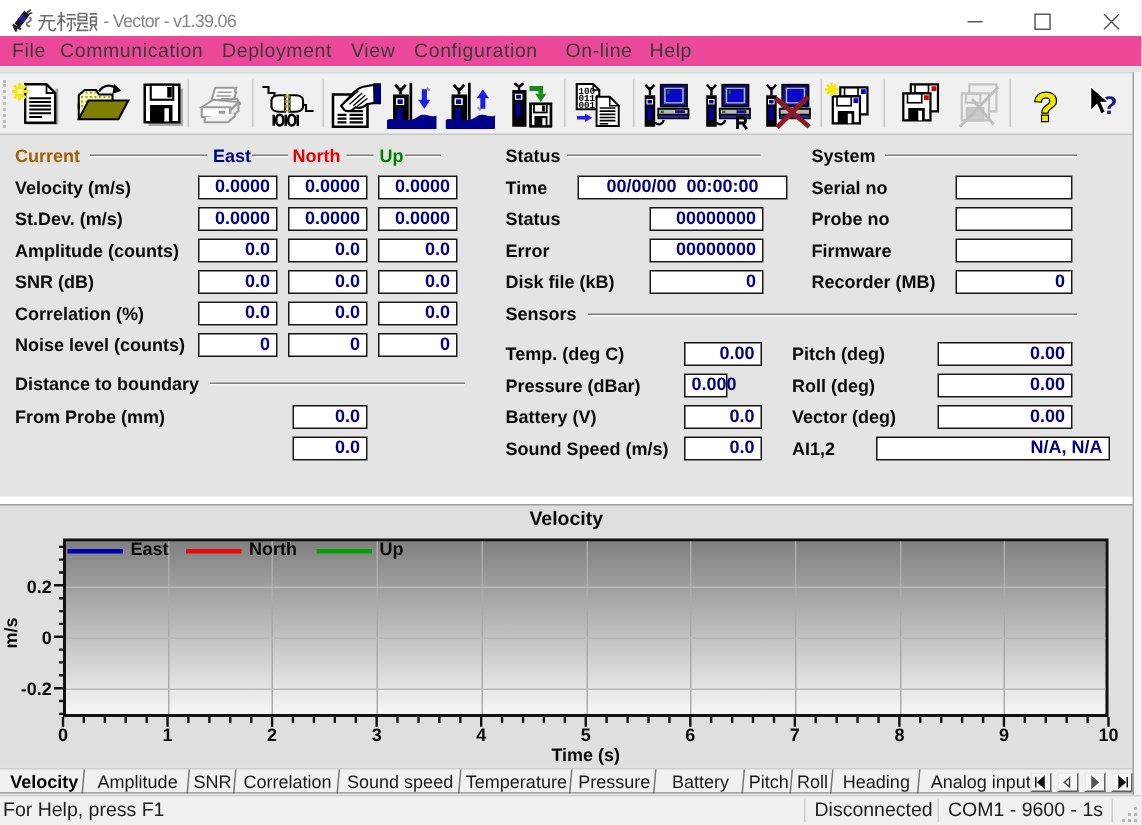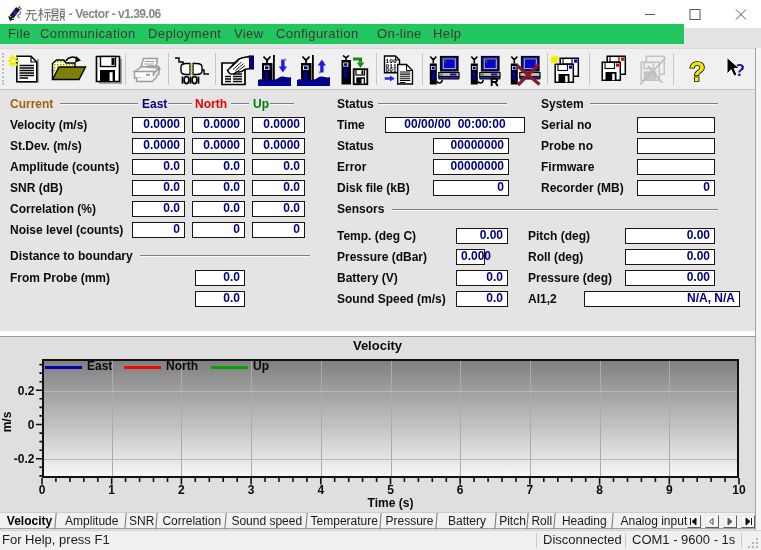--- a/index.html
+++ b/index.html
@@ -2,24 +2,24 @@
 <html><head>
 <meta charset="utf-8">
 <style>
 * { margin:0; padding:0; box-sizing:border-box; }
 html,body { width:761px; height:550px; overflow:hidden; }
 body { font-family:"Liberation Sans", sans-serif; position:relative; background:#e4e4e4; }
 #win { position:absolute; left:0; top:0; width:761px; height:550px; }
 .abs { position:absolute; }
 
 #titlebar { position:absolute; left:0; top:0; width:761px; height:28px; background:#ffffff; }
-#title-text { position:absolute; top:7px; font-size:12px; letter-spacing:-0.5px; color:#868686; white-space:pre;font-weight:bold; }
+#title-text { position:absolute; top:7px; font-size:12px; letter-spacing:-0.5px; color:#868686; white-space:pre; }
 .winbtn { position:absolute; top:0; width:46px; height:28px; color:#585858; }
 
-#menubar { position:absolute; left:0; top:24px; width:684px; height:20px; background:#22c55e; }
+#menubar { position:absolute; left:0; top:24px; width:761px; height:20px; background:#ec4899; }
 #menubar span { position:absolute; top:2px; font-size:13px; color:#3a3a3a; letter-spacing:0.4px; }
 
 #toolbar { position:absolute; left:0; top:48px; width:755px; height:42px; background:#f0f0f0; border-top:1px solid #dadada; border-bottom:1px solid #c6c6c6; }
 .tsep { position:absolute; top:4px; width:1px; height:32px; background:#c9c9c9; }
 .ticon { position:absolute; top:6px; }
 
 #panelbg { position:absolute; left:0; top:90px; width:755px; height:241px; background:#e4e4e4; }
 #panel { position:absolute; left:0; top:0; width:759px; height:550px; pointer-events:none; }
 .lbl { position:absolute; font-size:12px; font-weight:bold; color:#0a0a0a; white-space:pre; line-height:15px; }
 .hdr-line { position:absolute; height:2px; border-top:1px solid #7f7f7f; border-bottom:1px solid #f8f8f8; }
@@ -392,21 +392,21 @@
   <div class="lbl" style="left:337px;top:229px">Temp. (deg C)</div>
   <div class="lbl" style="left:337px;top:250px">Pressure (dBar)</div>
   <div class="lbl" style="left:337px;top:271px">Battery (V)</div>
   <div class="lbl" style="left:337px;top:292px">Sound Speed (m/s)</div>
   <div class="vb" style="left:456px;top:228px;width:52px">0.00</div>
   <div class="vb" style="left:456px;top:249px;width:29px">0.000</div>
   <div class="vb" style="left:456px;top:270px;width:52px">0.0</div>
   <div class="vb" style="left:456px;top:291px;width:52px">0.0</div>
   <div class="lbl" style="left:528px;top:229px">Pitch (deg)</div>
   <div class="lbl" style="left:528px;top:250px">Roll (deg)</div>
-  <div class="lbl" style="left:528px;top:271px">Pressure (deg)</div>
+  <div class="lbl" style="left:528px;top:271px">Vector (deg)</div>
   <div class="lbl" style="left:528px;top:292px">AI1,2</div>
   <div class="vb" style="left:625px;top:228px;width:90px">0.00</div>
   <div class="vb" style="left:625px;top:249px;width:90px">0.00</div>
   <div class="vb" style="left:625px;top:270px;width:90px">0.00</div>
   <div class="vb" style="left:584px;top:291px;width:156px">N/A, N/A</div>
 
   <div class="vb" style="left:195px;top:270px;width:50px">0.0</div>
   <div class="vb" style="left:195px;top:291px;width:50px">0.0</div>
 </div>
 

